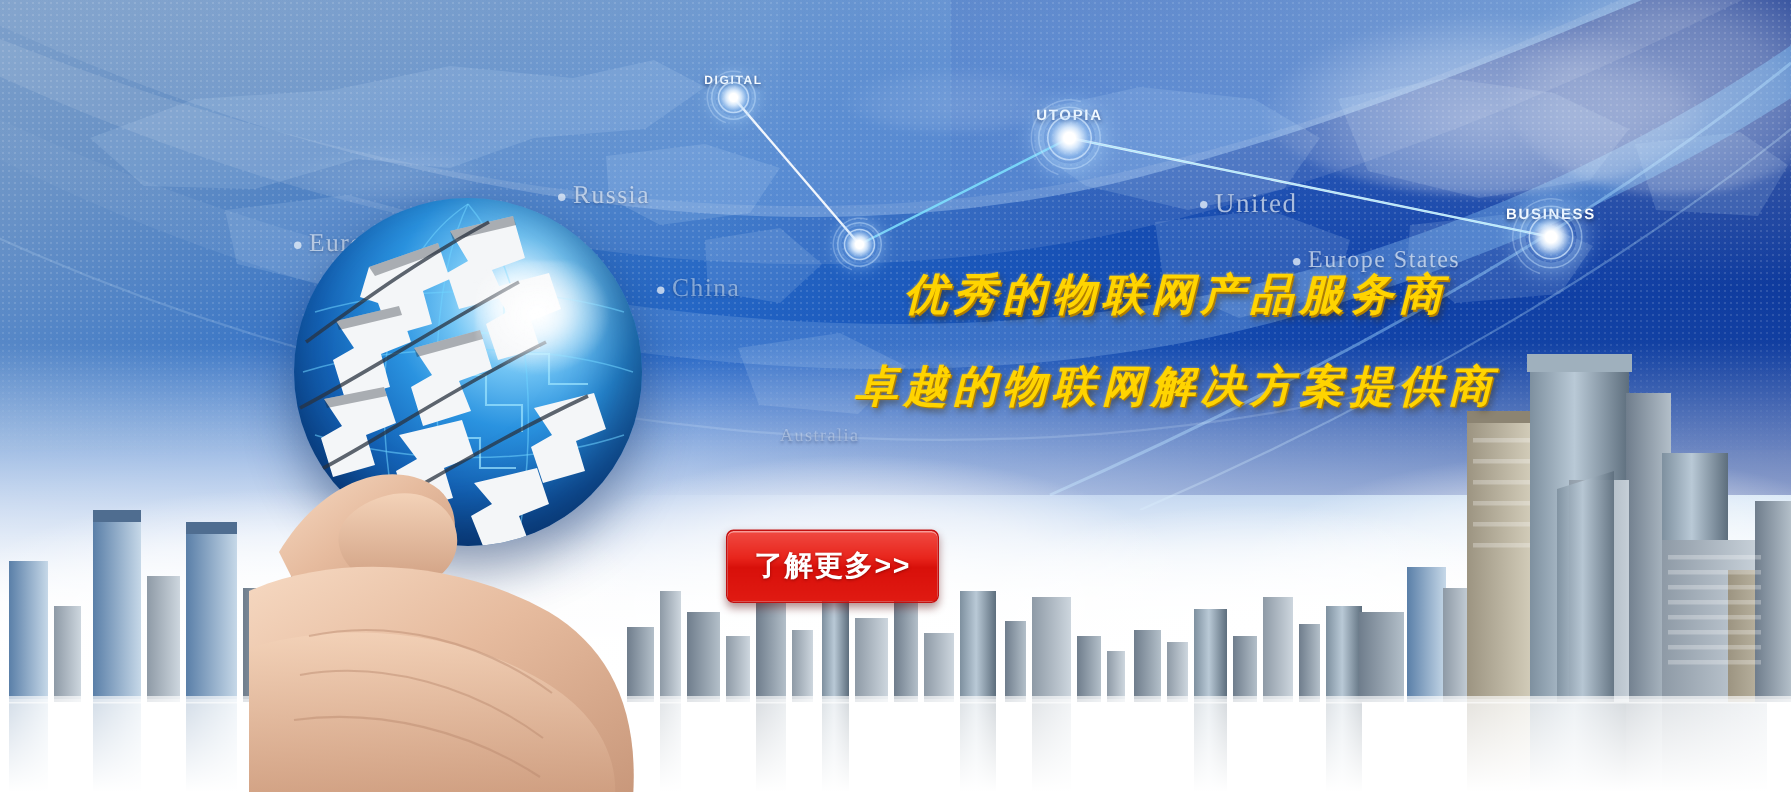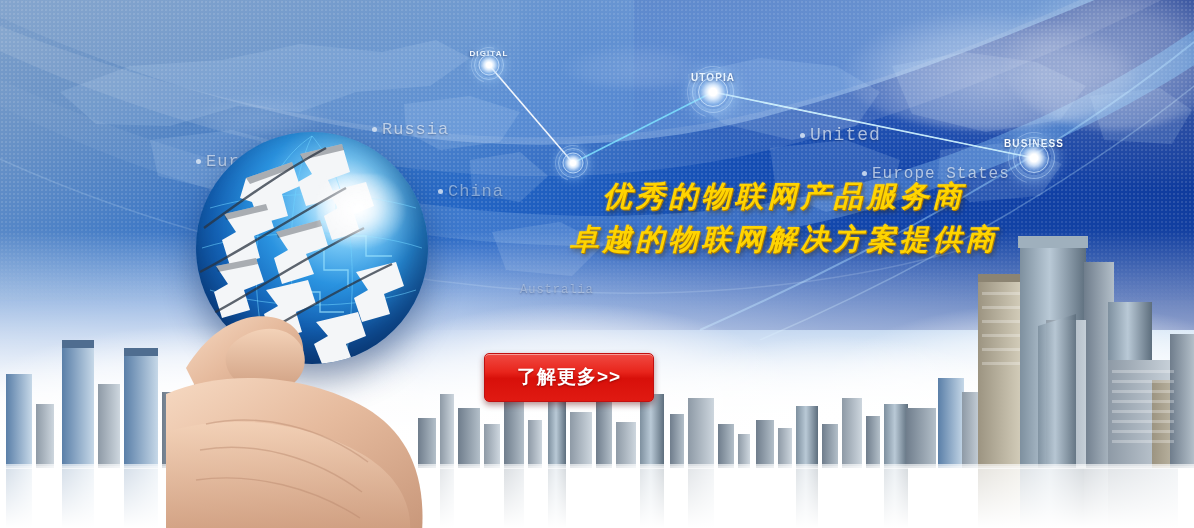--- a/index.html
+++ b/index.html
@@ -83,21 +83,21 @@
       radial-gradient(ellipse 300px 130px at 48% 58%, rgba(255,255,255,0.97) 0%, rgba(255,255,255,0.5) 50%, rgba(255,255,255,0) 76%),
       radial-gradient(ellipse 260px 110px at 70% 64%, rgba(255,255,255,0.95) 0%, rgba(255,255,255,0.45) 50%, rgba(255,255,255,0) 76%),
       radial-gradient(ellipse 300px 120px at 88% 56%, rgba(255,255,255,0.92) 0%, rgba(255,255,255,0.42) 52%, rgba(255,255,255,0) 78%),
       linear-gradient(to bottom, rgba(255,255,255,0) 0%, rgba(255,255,255,0.55) 42%, rgba(255,255,255,0.96) 66%, #fff 82%);
   }
 
   
   .place{
     position:absolute;
     color:rgba(226,236,248,0.72);
-    font-family:Liberation Mono, monospace;
+    font-family:Liberation Serif, serif;
     letter-spacing:1px;
     white-space:nowrap;
     text-shadow:0 1px 2px rgba(0,20,60,.35);
   }
   .place .dot{
     display:inline-block; width:5px; height:5px; border-radius:50%;
     background:rgba(226,236,248,.8); margin-right:5px; vertical-align:middle;
   }
 
   
@@ -180,26 +180,26 @@
     letter-spacing:4px;
     line-height:1.42;
     font-style:italic;
     white-space:nowrap;
     text-shadow:
       1px 1px 0 #b07d00,
       2px 3px 5px rgba(60,40,0,.55),
       0 0 2px rgba(255,225,120,.6);
     text-align: center;
   }
-  .sub.line2{ margin-top:2px; }
+  .sub.line2{ margin-top:20px; }
 
   .cta{
     position:absolute; left:484px; top:353px;
     display:inline-block;
-    padding:10px 32px 11px;
+    padding:10px 18px 11px;
     border-radius:5px;
     border:1px solid #c21010;
     background:linear-gradient(to bottom, #f04a42 0%, #e8251c 38%, #d8100a 52%, #e01a12 100%);
     box-shadow:0 3px 6px rgba(90,10,10,.45), inset 0 1px 0 rgba(255,255,255,.45);
     color:#ffffff;
     font-size:19px; font-weight:bold; letter-spacing:1px;
     font-family:"Liberation Sans", sans-serif;
     text-decoration:none;
     cursor:pointer;
     text-shadow:0 1px 2px rgba(110,0,0,.6);

